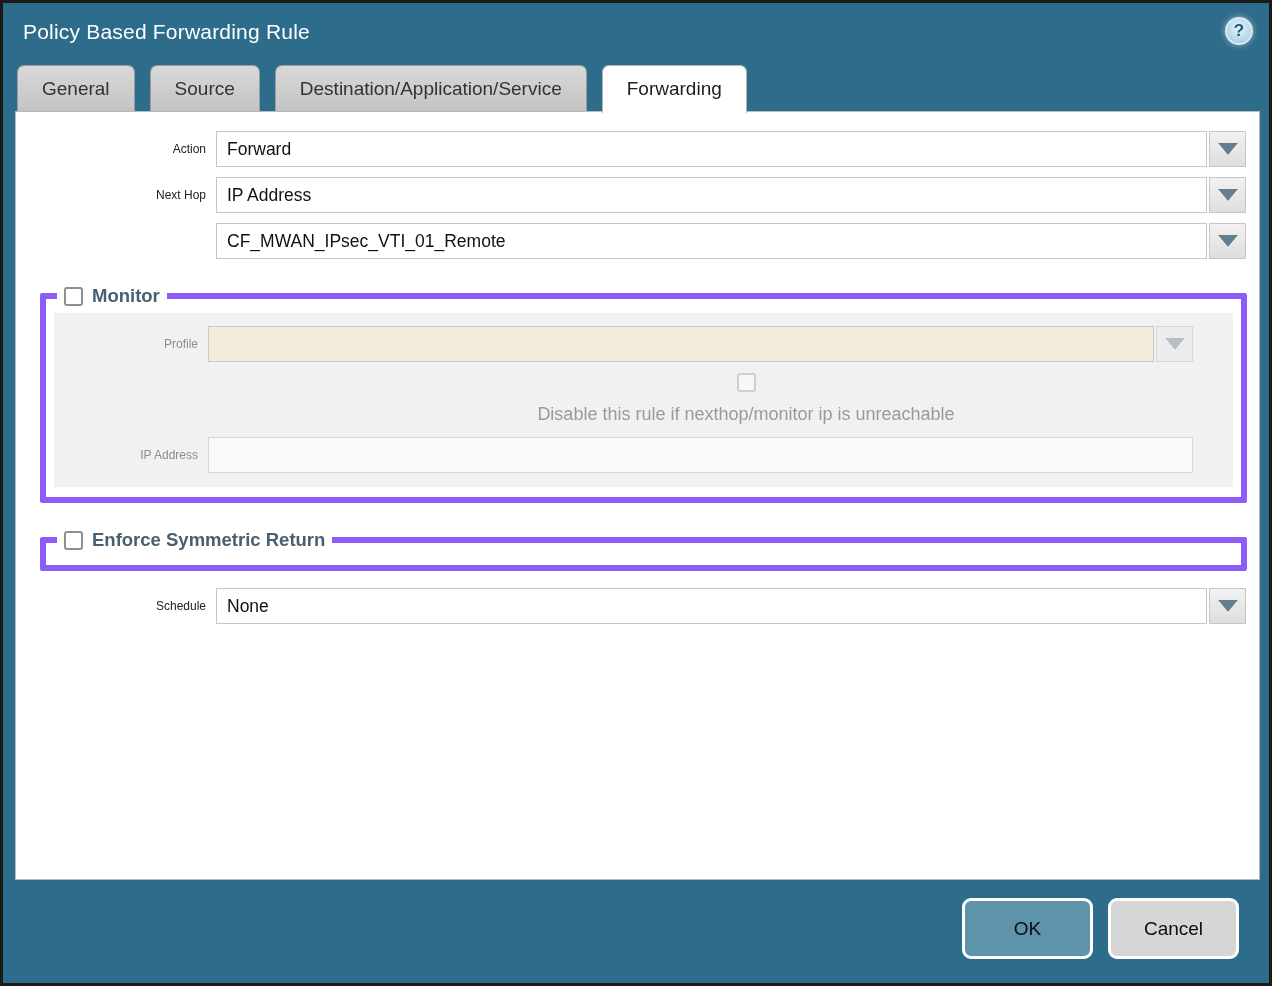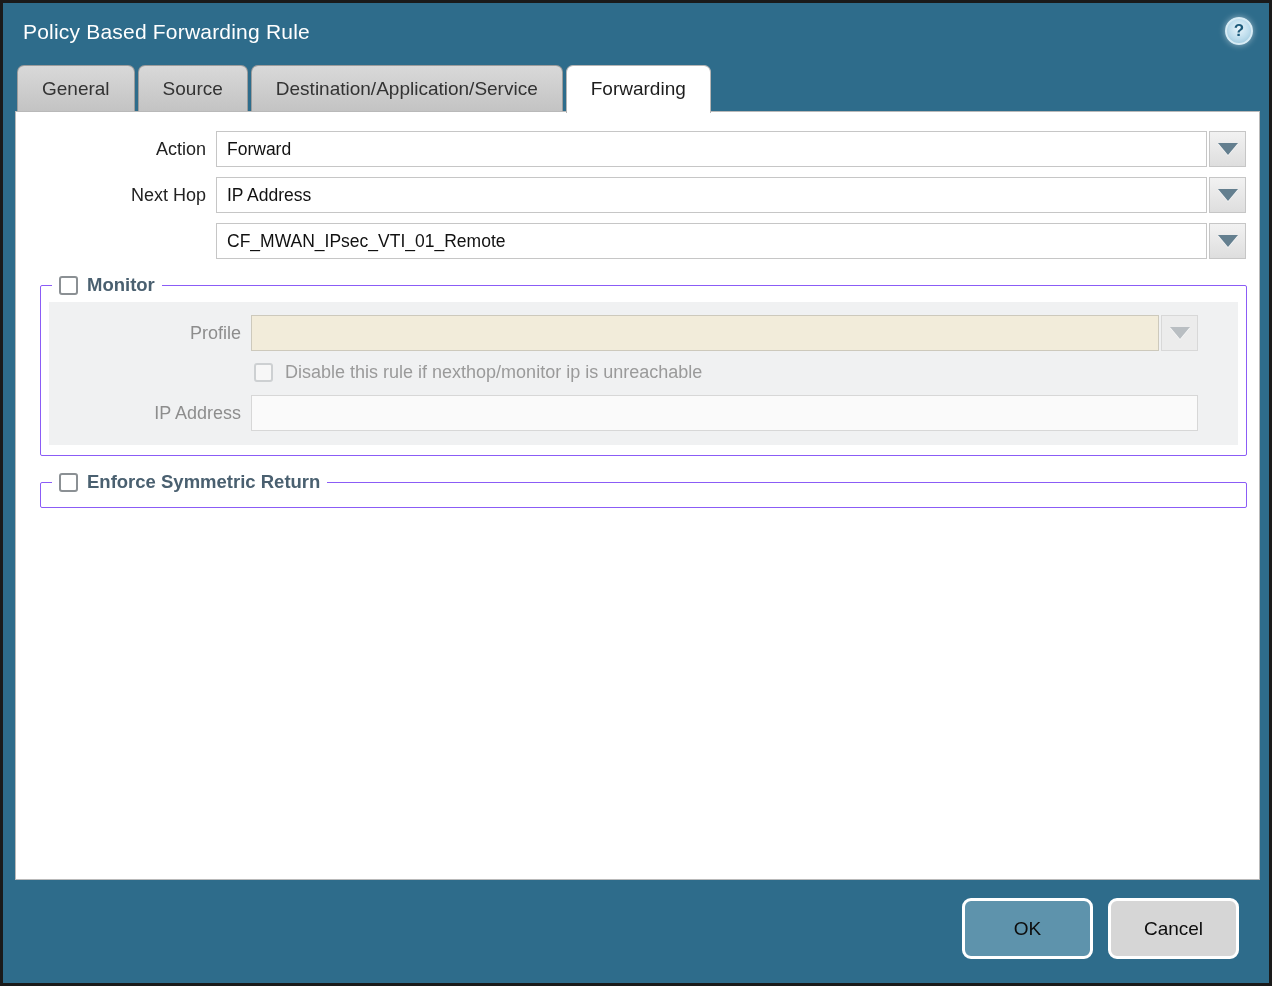--- a/index.html
+++ b/index.html
@@ -37,21 +37,21 @@
     font-weight: bold;
     font-size: 17px;
     display: flex; align-items: center; justify-content: center;
     cursor: pointer;
   }
   
   .tabs {
     display: flex;
     align-items: flex-end;
     padding-left: 14px;
-    gap: 3px;
+    gap: 15px;
     position: relative;
     z-index: 2;
     height: 50px;
   }
   .tab {
     background: linear-gradient(#d9d9d9, #c3c3c3);
     border: 1px solid #9c9c9c;
     border-bottom: none;
     border-radius: 7px 7px 0 0;
     padding: 12px 24px 11px;
@@ -80,21 +80,21 @@
   .form-row {
     display: flex;
     align-items: center;
     margin-bottom: 10px;
     padding-right: 13px;
   }
   .form-label {
     width: 200px;
     text-align: right;
     padding-right: 10px;
-    font-size: 18px;
+    font-size: 12px;
     color: #222;
     flex: none;
   }
   .field {
     flex: 1;
     height: 36px;
     border: 1px solid #c6c6c6;
     display: flex;
     align-items: center;
   }
@@ -121,23 +121,23 @@
     width: 0; height: 0;
     border-left: 10px solid transparent;
     border-right: 10px solid transparent;
     border-top: 12px solid #647f8f;
     filter: drop-shadow(0 1px 0 rgba(255,255,255,.7));
   }
   .dd-trigger.disabled { background: #ececec; border-color: #d8d8d8; }
   .dd-trigger.disabled .dd-arrow { border-top-color: #b9bec2; }
   
   fieldset {
-    border: 1px solid #8b5cf6;
+    border: 6px solid #8b5cf6;
     border-radius: 2px;
-    margin: 15px 12px 0 24px;
+    margin: 26px 12px 0 24px;
     padding: 4px 6px 10px;
   }
   legend {
     display: flex;
     align-items: center;
     gap: 9px;
     padding: 0 7px;
     margin-left: 5px;
     font-size: 18.5px;
     font-weight: bold;
@@ -151,28 +151,29 @@
     flex: none;
     cursor: pointer;
   }
   .checkbox.disabled { border: 2px solid #cdd0d2; background: #f7f7f7; cursor: default; }
   .disabled-panel {
     background: #f0f1f2;
     margin: 2px 2px 0;
     padding: 13px 0 14px;
   }
   .disabled-panel .form-row { padding-right: 40px; }
-  .disabled-panel .form-label { color: #8d8d8d; width: 202px; }
+  .disabled-panel .form-label { color: #8d8d8d; width: 154px; }
   .field.beige { background: #f2ecda; border-color: #cdc9bc; }
   .field.dim   { background: #fafafa; border-color: #d7d7d7; }
   .check-row {
     display: flex;
     align-items: center;
     gap: 12px;
     margin: 11px 0 12px 205px;
+    flex-direction: column;
   }
   .check-row .check-label { font-size: 18px; color: #9a9a9a; }
   
   .esr-table {
     margin: 17px 7px 10px;
     border-left: 3px solid #e4e6e7;
   }
   .esr-header {
     height: 42px;
     background: linear-gradient(#b7bcbf, #aeb3b7);
@@ -301,19 +302,28 @@
     </div>
   </fieldset>
 
   <fieldset>
     <legend>
       <div class="checkbox"></div>
       <span>Enforce Symmetric Return</span>
     </legend>
   </fieldset>
 
+  <div class="form-row schedule-row">
+    <div class="form-label">Schedule</div>
+    <div class="field">
+      <input readonly="" value="None" style="">
+    </div>
+    <div class="dd-trigger">
+      <div class="dd-arrow"></div>
+    </div>
+  </div>
 
 </div>
 
 <div class="footer-btns">
   <div class="btn btn-ok">OK</div>
   <div class="btn btn-cancel">Cancel</div>
 </div>
 
 </body></html>

